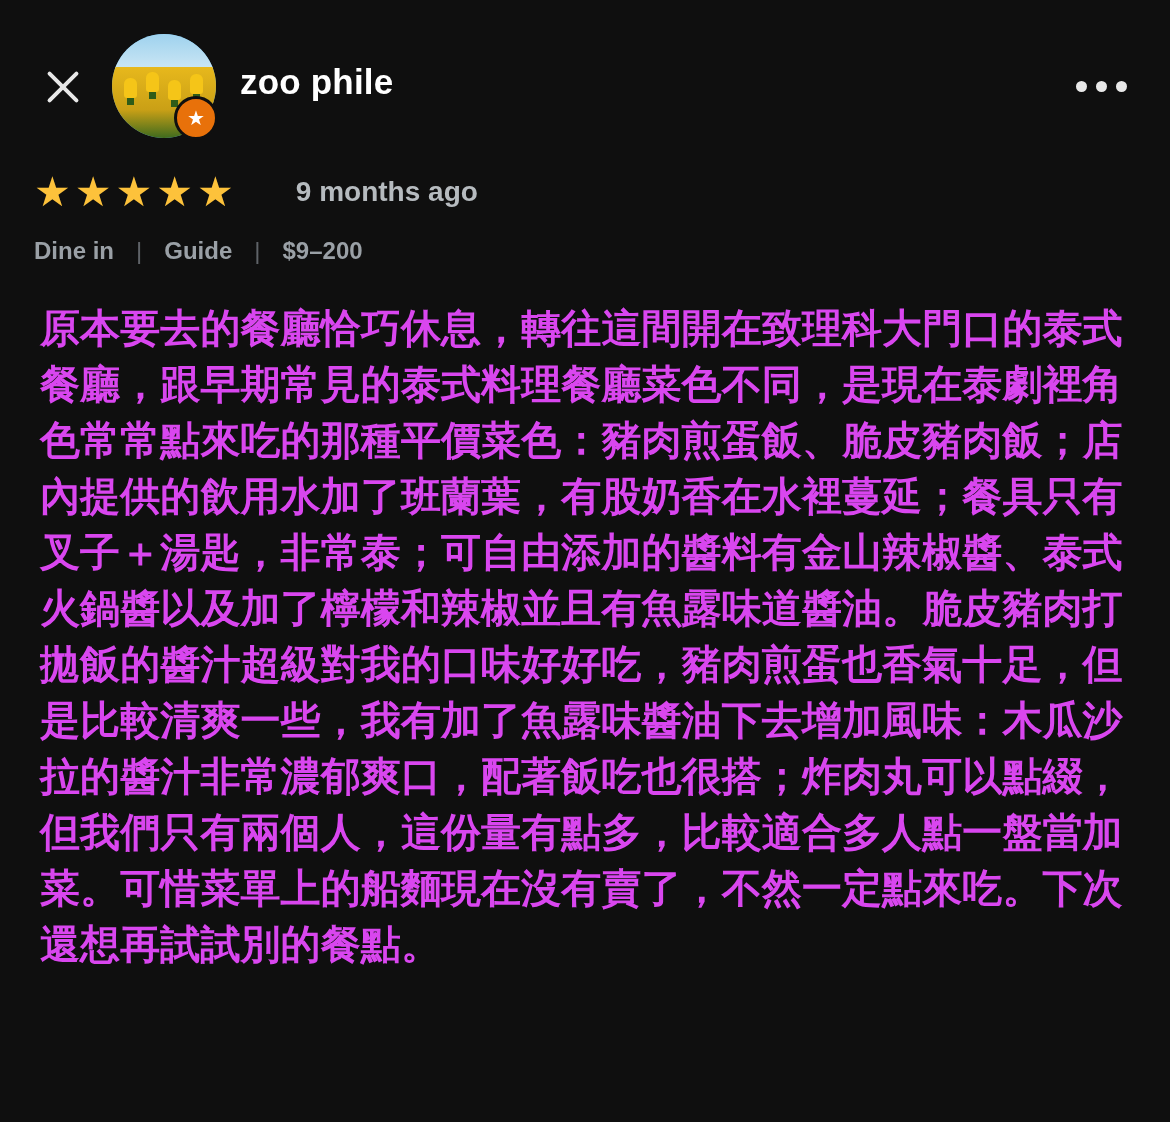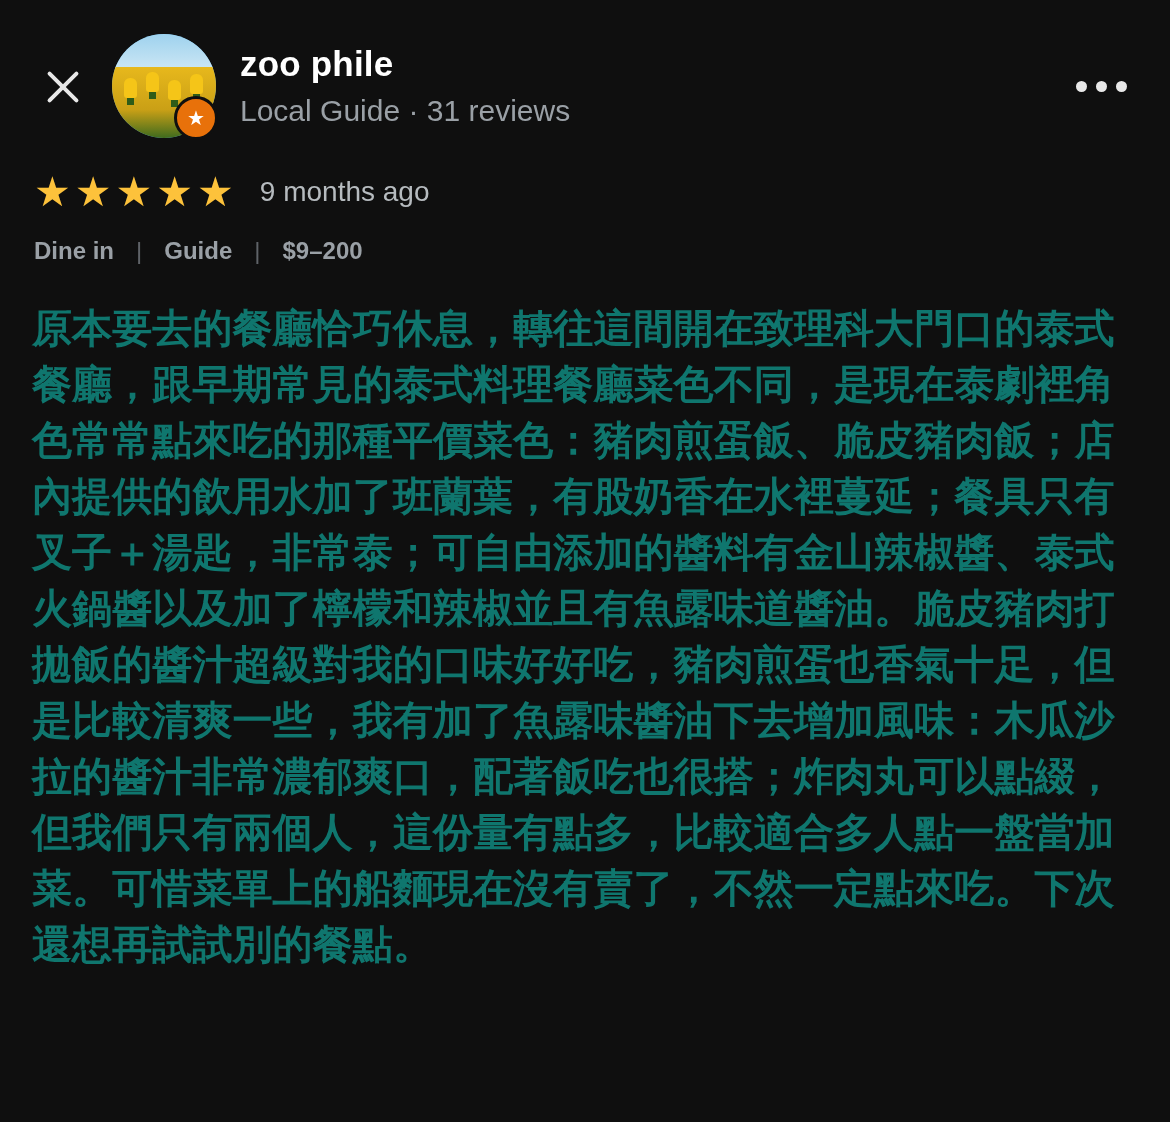--- a/index.html
+++ b/index.html
@@ -157,46 +157,47 @@
     margin-right: 26px;
   }
   .stars span {
     color: #fdc23b;
     font-size: 41px;
     line-height: 1;
   }
   .review-time {
     font-size: 28px;
     color: #b6bbbf;
-    font-weight: normal;
+    font-weight: bold;
+    margin-left: 36px;
   }
 
   
   .detail-row {
     display: flex;
     align-items: center;
     padding: 0 34px;
     height: 62px;
     color: #9aa0a6;
     font-size: 24px;
     font-weight: bold;
   }
   .detail-row .sep {
     margin: 0 22px;
     color: #5f6368;
     font-weight: normal;
   }
 
   
   .review-body {
-    padding: 18px 32px 0 32px;
+    padding: 18px 32px 0 40px;
     font-size: 40px;
     line-height: 1.40;
     font-weight: bold;
-    color: #0f766e;
+    color: #d946ef;
     letter-spacing: 0.1px;
     word-break: break-word;
   }
 </style>
 </head>
 <body>
 
 <div class="screen">
 
   <div class="header">
@@ -210,21 +211,20 @@
         <div class="tulip" style="left:12px;top:44px;"></div>
         <div class="tulip" style="left:34px;top:38px;"></div>
         <div class="tulip" style="left:56px;top:46px;"></div>
         <div class="tulip" style="left:78px;top:40px;"></div>
       </div>
       <div class="badge">★</div>
     </div>
 
     <div class="user-meta">
       <div class="user-name">zoo phile</div>
-      <div class="user-sub">Local Guide · 31 reviews</div>
     </div>
 
     <div class="more-btn">
       <i></i>
       <i></i>
       <i></i>
     </div>
   </div>
 
   <div class="rating-row">

